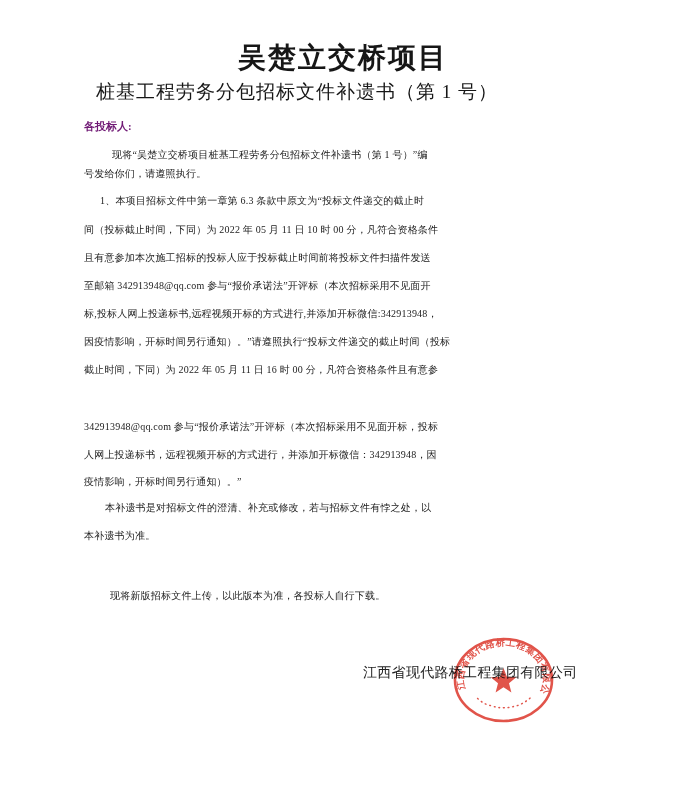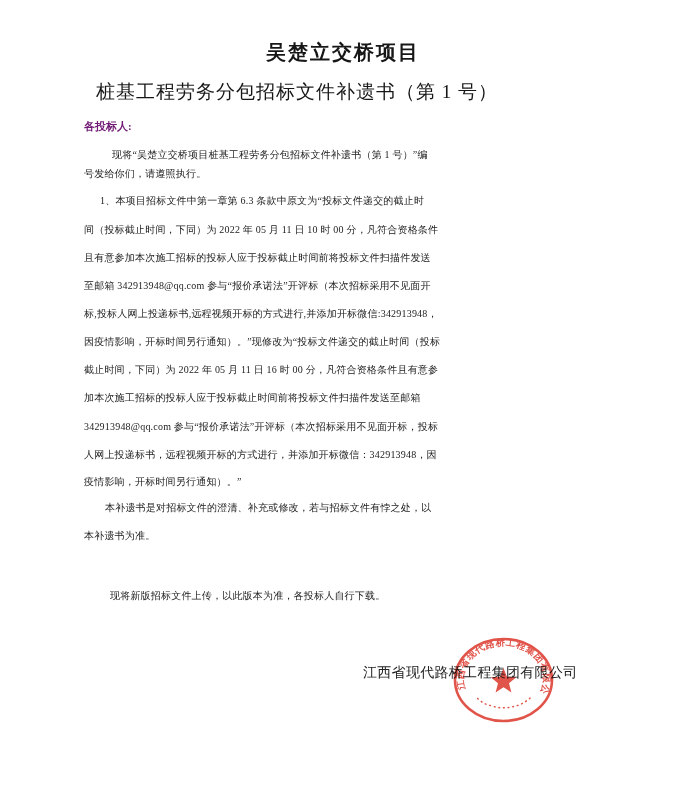--- a/index.html
+++ b/index.html
@@ -8,21 +8,21 @@
     width: 686px;
     height: 786px;
     background: #ffffff;
     overflow: hidden;
     font-family: "Liberation Serif", "DejaVu Serif", serif;
     color: #1f1f1f;
   }
   .line { position: absolute; white-space: nowrap; line-height: 1.25; }
   .doc-title {
     left: 0; width: 686px; text-align: center;
-    font-size: 20px; font-weight: bold; color: #161616;
+    font-size: 28px; font-weight: bold; color: #161616;
     letter-spacing: 2px;
   }
   .doc-subtitle {
     left: 0; width: 594px; text-align: center;
     font-size: 19px; font-weight: normal; color: #161616;
     letter-spacing: 1px;
   }
   .salutation { font-size: 11px; font-weight: bold; color: #701a75; }
   .body-line { font-size: 10px; letter-spacing: 0.2px; color: #222222; }
   .sig-company { font-size: 14px; color: #222222; letter-spacing: 0.3px; }
@@ -47,23 +47,22 @@
 
   <div class="line salutation" style="top:120px; left:84px">各投标人:</div>
 
   <div class="line body-line" style="top:149px; left:112px">现将“吴楚立交桥项目桩基工程劳务分包招标文件补遗书（第 1 号）”编</div>
   <div class="line body-line" style="top:168px; left:84px">号发给你们，请遵照执行。</div>
   <div class="line body-line" style="top:195px; left:100px">1、本项目招标文件中第一章第 6.3 条款中原文为“投标文件递交的截止时</div>
   <div class="line body-line" style="top:224px; left:84px">间（投标截止时间，下同）为 2022 年 05 月 11 日 10 时 00 分，凡符合资格条件</div>
   <div class="line body-line" style="top:252px; left:84px">且有意参加本次施工招标的投标人应于投标截止时间前将投标文件扫描件发送</div>
   <div class="line body-line" style="top:280px; left:84px">至邮箱 342913948@qq.com 参与“报价承诺法”开评标（本次招标采用不见面开</div>
   <div class="line body-line" style="top:308px; left:84px">标,投标人网上投递标书,远程视频开标的方式进行,并添加开标微信:342913948，</div>
-  <div class="line body-line" style="top:336px; left:84px">因疫情影响，开标时间另行通知）。”现修改为“投标文件递交的截止时间（投标</div>
+  <div class="line body-line" style="top:336px; left:84px">因疫情影响，开标时间另行通知）。”请遵照执行“投标文件递交的截止时间（投标</div>
   <div class="line body-line" style="top:364px; left:84px">截止时间，下同）为 2022 年 05 月 11 日 16 时 00 分，凡符合资格条件且有意参</div>
-  <div class="line body-line" style="top:392px; left:84px">加本次施工招标的投标人应于投标截止时间前将投标文件扫描件发送至邮箱</div>
   <div class="line body-line" style="top:421px; left:84px">342913948@qq.com 参与“报价承诺法”开评标（本次招标采用不见面开标，投标</div>
   <div class="line body-line" style="top:449px; left:84px">人网上投递标书，远程视频开标的方式进行，并添加开标微信：342913948，因</div>
   <div class="line body-line" style="top:476px; left:84px">疫情影响，开标时间另行通知）。”</div>
   <div class="line body-line" style="top:502px; left:105px">本补遗书是对招标文件的澄清、补充或修改，若与招标文件有悖之处，以</div>
   <div class="line body-line" style="top:530px; left:84px">本补遗书为准。</div>
   <div class="line body-line" style="top:590px; left:110px">现将新版招标文件上传，以此版本为准，各投标人自行下载。</div>
 
   <div class="line sig-company" style="top:664px; left:363px">江西省现代路桥工程集团有限公司</div>
 
 

